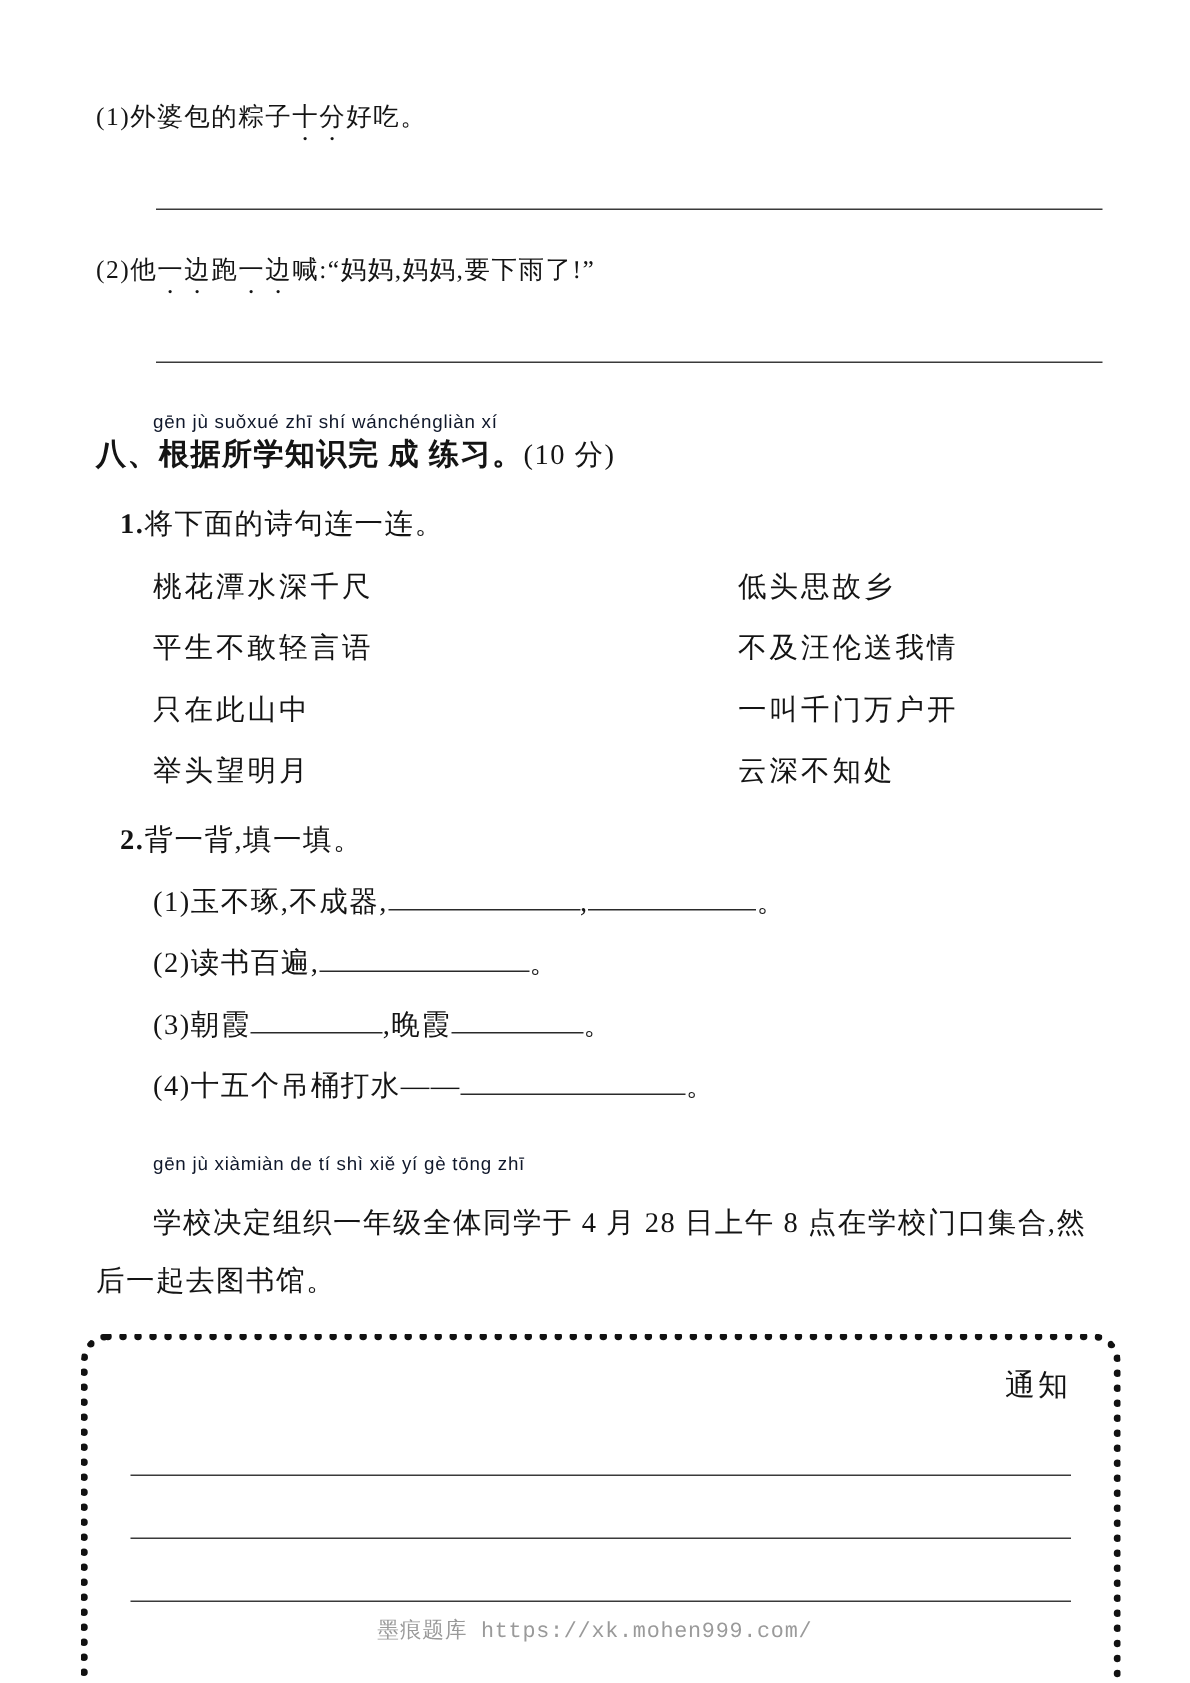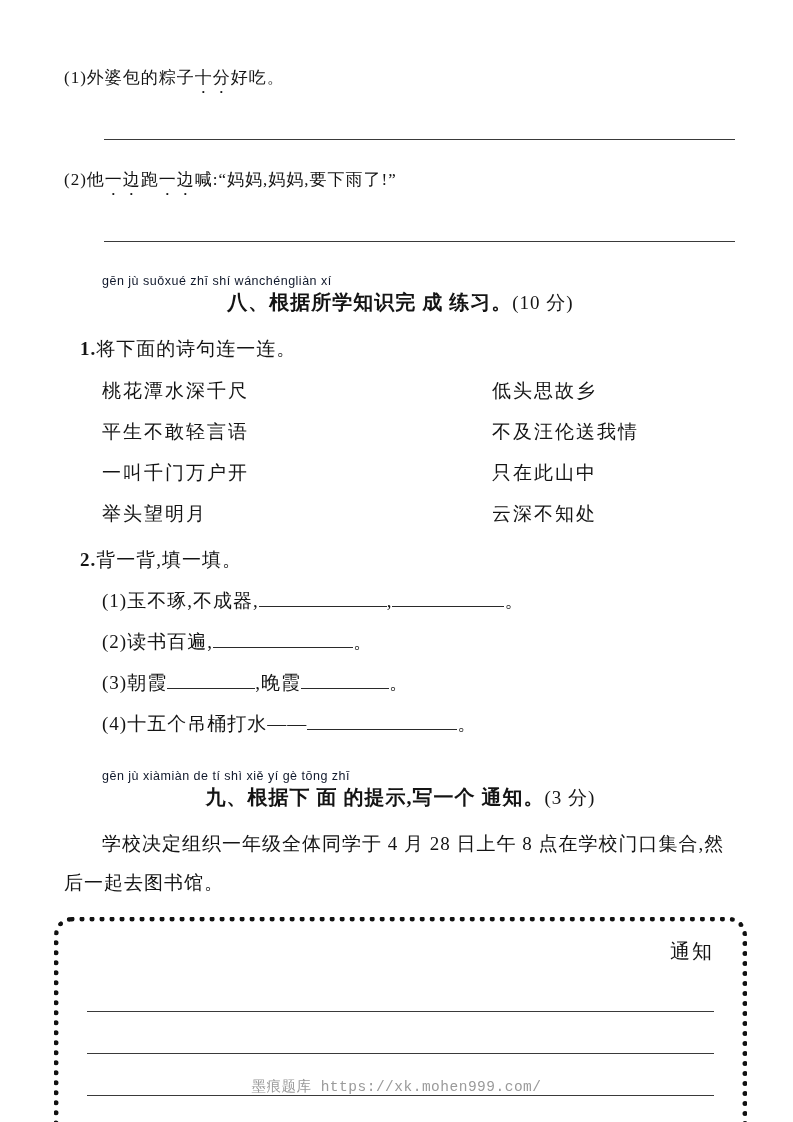--- a/index.html
+++ b/index.html
@@ -27,21 +27,21 @@
   .sent + .ans-line { }
   .sent.second { margin-top:28px; }
 
   .pinyin {
     font-family:Liberation Sans, sans-serif;
     font-size:12.5px; color:#0f172a; letter-spacing:0.5px;
     margin:32px 0 1px 38px;
   }
   .pinyin.p9 { }
 
-  .sec-title { font-size:20px; font-weight:bold; letter-spacing:1px;text-align:center; }
+  .sec-title { font-size:20px; font-weight:bold; letter-spacing:1px; }
   .sec-title .score { font-weight:normal; font-size:19px; }
 
   .ex-head { font-size:19px; margin:20px 0 0 16px; letter-spacing:1px; }
   .ex-head b { font-weight:bold; }
 
   .match {
     display:grid; grid-template-columns:390px auto;
     row-gap:15px; margin:16px 0 0 38px;
     font-size:19px; letter-spacing:2px;
   }
@@ -95,40 +95,39 @@
     <div class="pinyin">gēn jù suǒxué zhī shí wánchéngliàn xí</div>
     <h2 class="sec-title"><span>八、根据所学知识完 成 练习。</span><span class="score">(10 分)</span></h2>
 
     <p class="ex-head"><b>1.</b><span>将下面的诗句连一连。</span></p>
 
     <div class="match">
       <span>桃花潭水深千尺</span>
       <span>低头思故乡</span>
       <span>平生不敢轻言语</span>
       <span>不及汪伦送我情</span>
+      <span>只在此山中</span>
       <span>一叫千门万户开</span>
-      <span>只在此山中</span>
       <span>举头望明月</span>
       <span>云深不知处</span>
     </div>
 
     <p class="ex-head"><b>2.</b><span>背一背,填一填。</span></p>
 
     <p class="fill"><span>(1)玉不琢,不成器,</span><span class="blank w130"></span><span>,</span><span class="blank w115"></span><span>。</span></p>
 
     <p class="fill"><span>(2)读书百遍,</span><span class="blank w140"></span><span>。</span></p>
 
     <p class="fill"><span>(3)朝霞</span><span class="blank w85"></span><span>,晚霞</span><span class="blank w85"></span><span>。</span></p>
 
     <p class="fill"><span>(4)十五个吊桶打水——</span><span class="blank w150"></span><span>。</span></p>
   </div>
 
   <div>
     <div class="pinyin p9">gēn jù xiàmiàn de tí shì   xiě yí gè tōng zhī</div>
-    <h2 class="sec-title"><span>九、根据下 面 的提示,写一个 通知。</span><span class="score">(3 分)</span></h2>
 
     <p class="prompt">学校决定组织一年级全体同学于 4 月 28 日上午 8 点在学校门口集合,然后一起去图书馆。</p>
 
     <div class="notice-box">
       <div class="notice-title">通知</div>
       <div class="n-line first"></div>
       <div class="n-line"></div>
       <div class="n-line"></div>
 
     </div>

